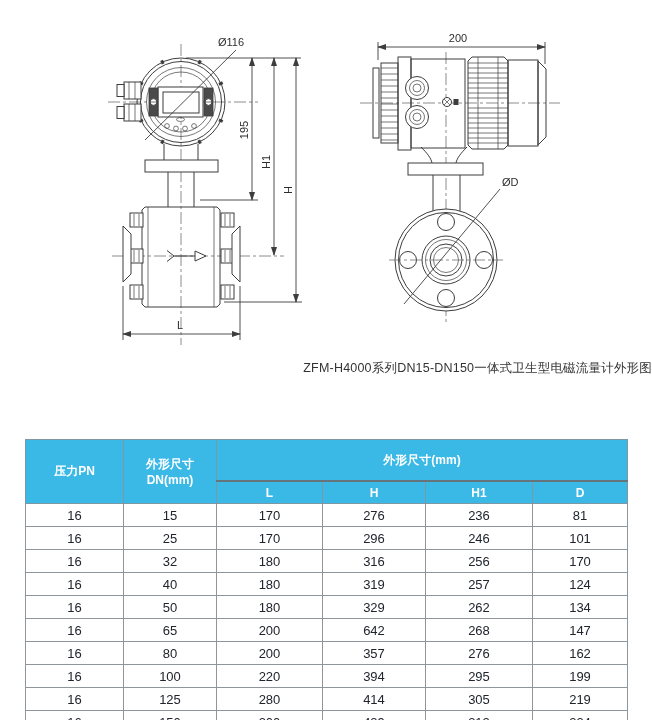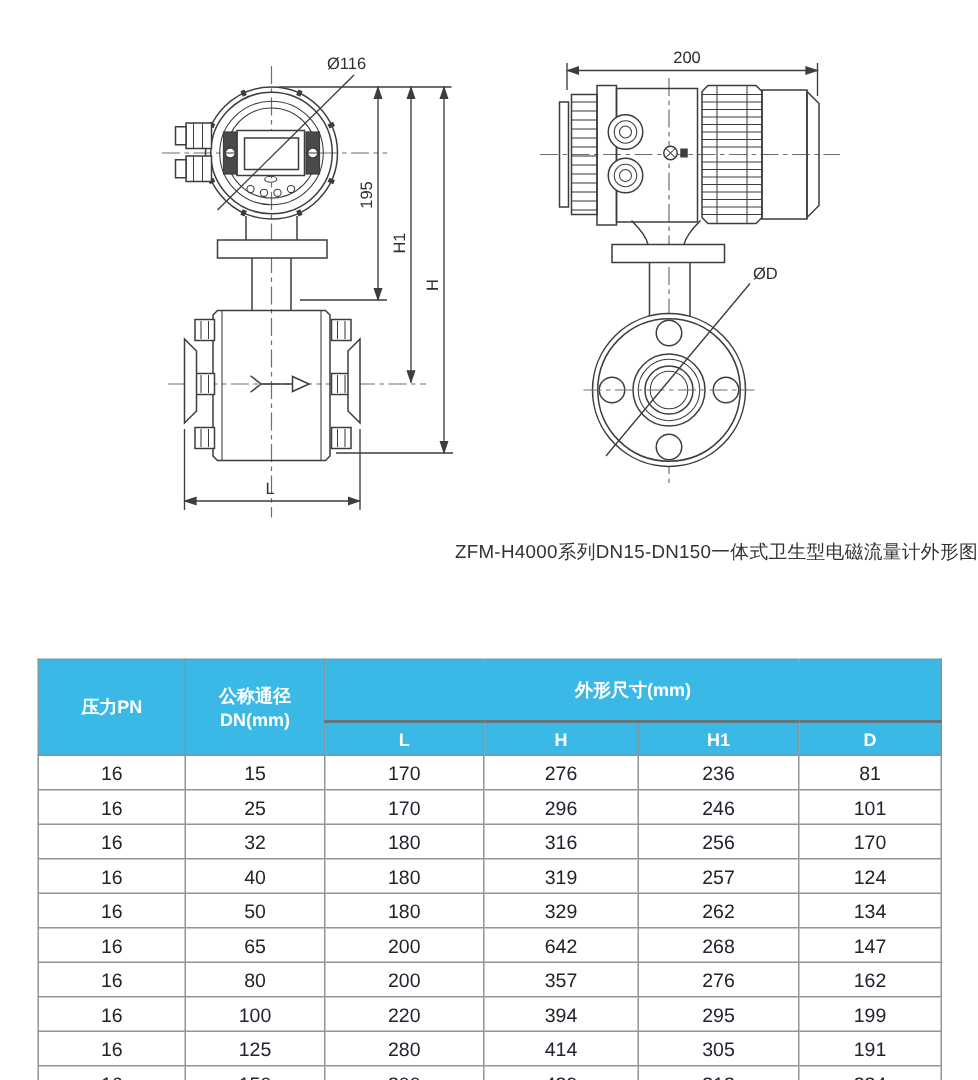--- a/index.html
+++ b/index.html
@@ -255,21 +255,21 @@
         <col style="width:93px">
         <col style="width:106px">
       <col style="width:103px">
         <col style="width:107px">
         <col style="width:95px">
     </colgroup>
     <thead>
       <tr class="main">
         <th rowspan="2">压力PN</th>
         <th rowspan="2">
-          <span>公称通径</span><br>
+          <span>外形尺寸</span><br>
           <span>DN(mm)</span>
         </th>
         <th colspan="4" class="group">外形尺寸(mm)</th>
       </tr>
       <tr class="sub">
         <th>L</th>
         <th>H</th>
         <th>H1</th>
         <th>D</th>
       </tr>
@@ -338,21 +338,21 @@
           <td>394</td>
           <td>295</td>
           <td>199</td>
         </tr>
         <tr>
           <td>16</td>
           <td>125</td>
           <td>280</td>
           <td>414</td>
           <td>305</td>
-          <td>191</td>
+          <td>219</td>
         </tr>
         <tr>
           <td>16</td>
           <td>150</td>
           <td>300</td>
           <td>429</td>
           <td>312</td>
           <td>234</td>
         </tr>
       </tbody>

